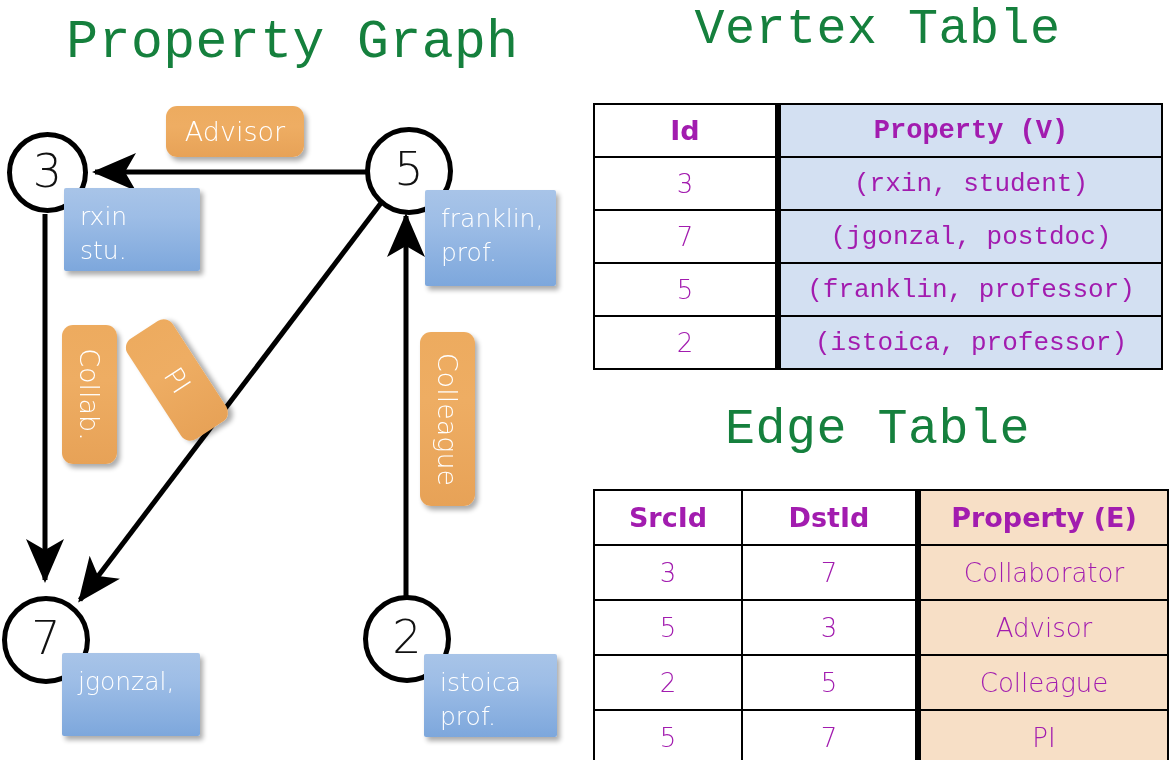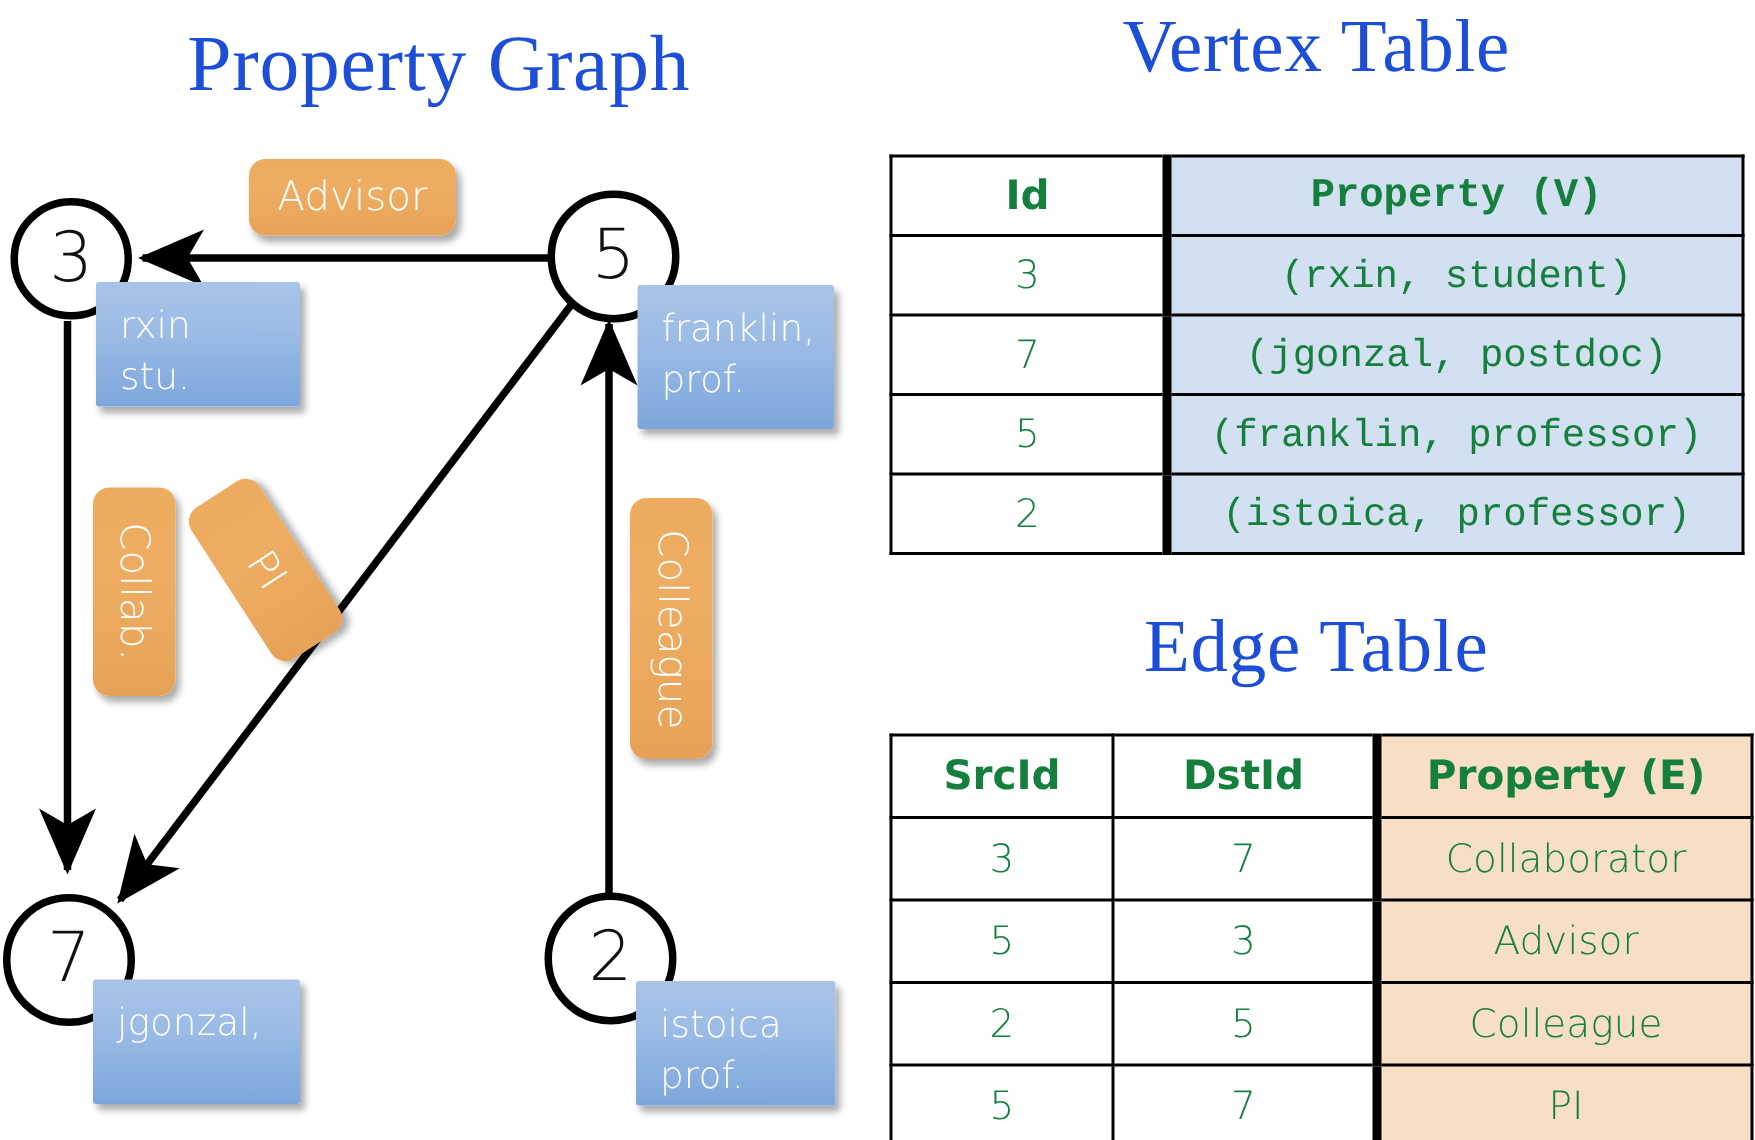--- a/index.html
+++ b/index.html
@@ -13,24 +13,24 @@
     height: 760px;
     position: relative;
     overflow: hidden;
     font-family: "Liberation Sans", sans-serif;
     color: #000;
   }
 
   
   .title {
     position: absolute;
-    font-family: Liberation Serif, serif;
+    font-family: Liberation Mono, monospace;
     font-weight: 300;
     letter-spacing: 0.5px;
-    color: #1d4ed8;
+    color: #15803d;
     white-space: nowrap;
     -webkit-font-smoothing: antialiased;
   }
   #title-property-graph {
     left: 0; top: 12px; width: 585px;
     text-align: center;
     font-size: 53px;
     line-height: 62px;
   }
   #title-vertex-table {
@@ -112,21 +112,21 @@
   }
   .ebox > span { white-space: nowrap; display: block; }
   .rot90 > span  { transform: rotate(90deg); }
 
   
   .tbl {
     position: absolute;
     border-collapse: collapse;
     font-family: "DejaVu Sans", sans-serif;
     font-weight: 300;
-    color: #15803d;
+    color: #a21caf;
   }
   .tbl td, .tbl th {
     border: 2px solid #000;
     text-align: center;
     padding: 0;
     font-weight: 300;
     font-size: 26px;
     vertical-align: middle;
   }
   .tbl th { font-weight: 700; font-size: 27px; }

